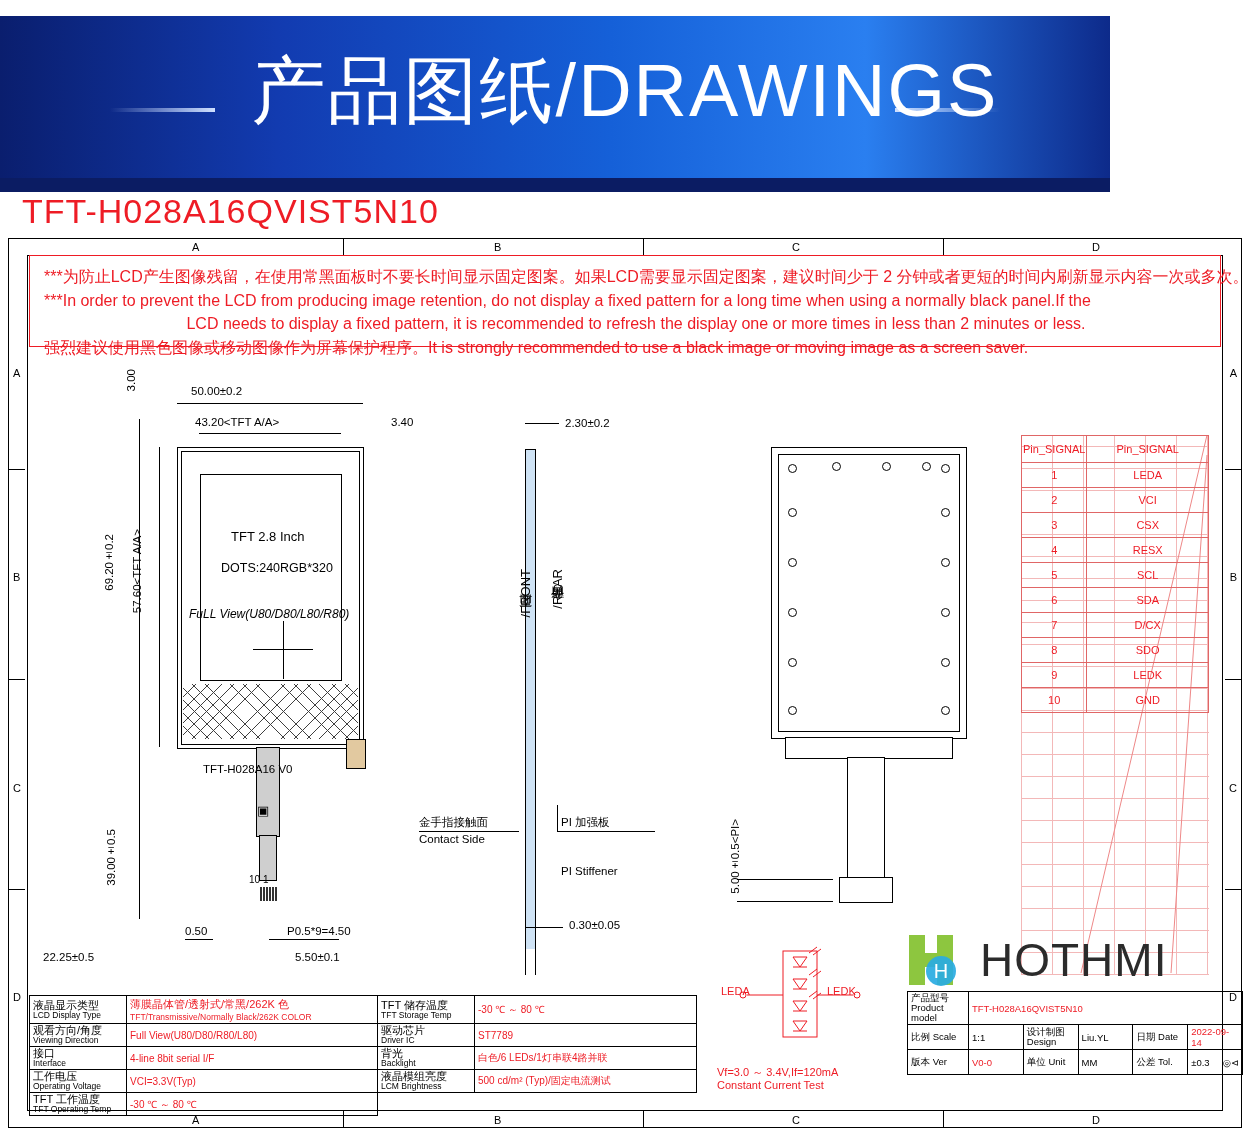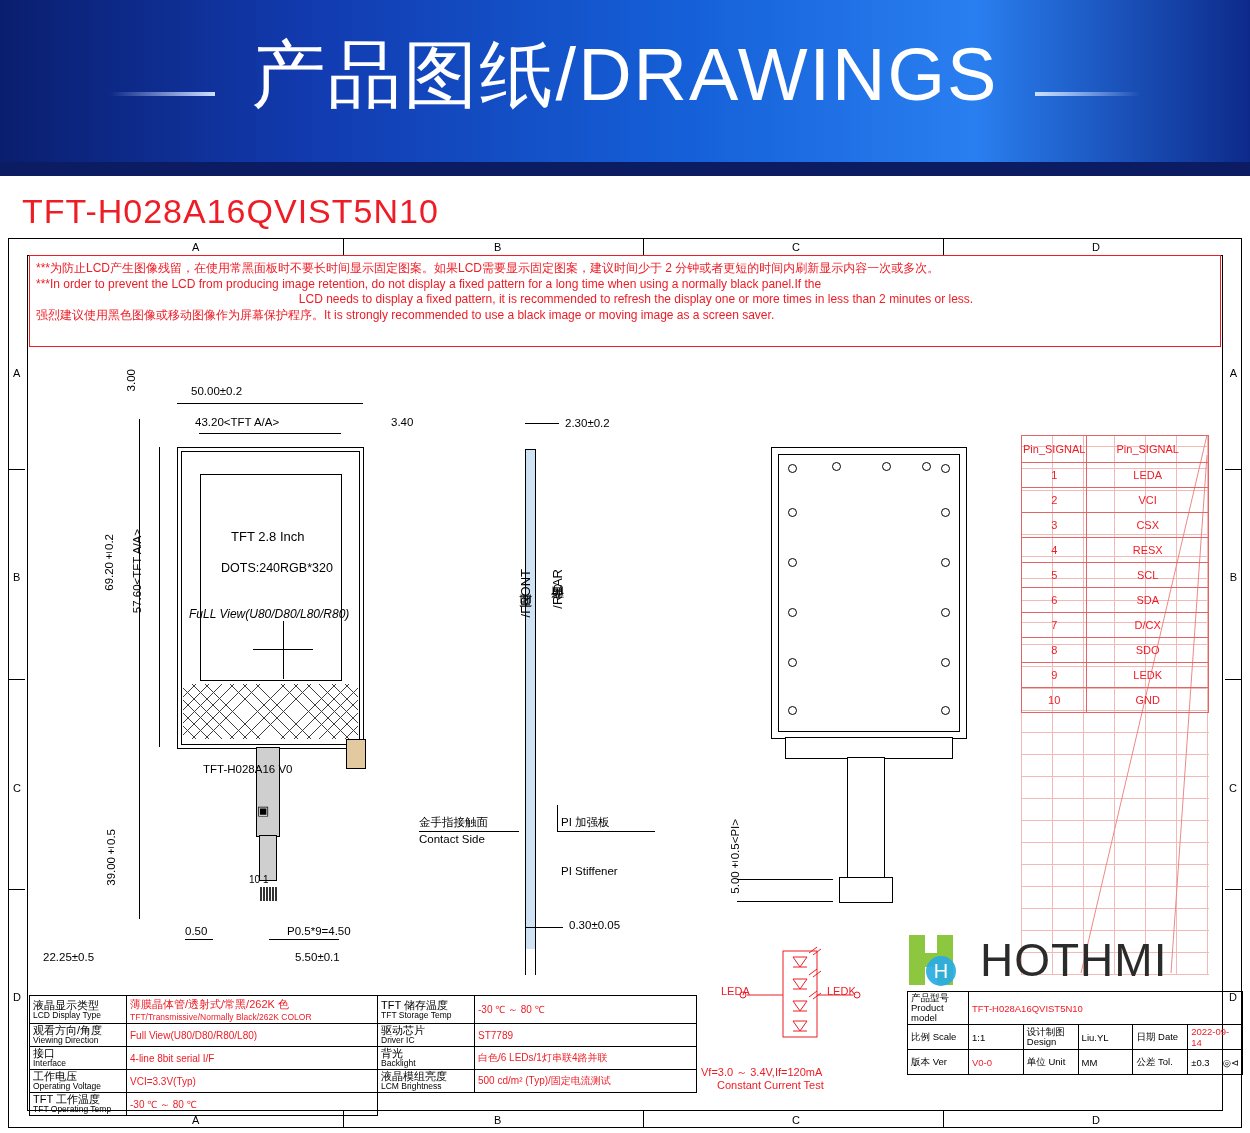--- a/index.html
+++ b/index.html
@@ -1,20 +1,20 @@
 <!DOCTYPE html>
 <html><head>
 <meta charset="utf-8">
 <style>
   html,body{margin:0;padding:0;background:#fff;}
   body{width:1250px;height:1133px;font-family:"Liberation Sans",sans-serif;overflow:hidden;}
   .page{position:relative;width:1250px;height:1133px;background:#fff;}
 
   
-  .banner{position:absolute;left:0;top:0;width:1250px;height:176px;
+  .banner{position:absolute;left:0;top:16px;width:1110px;height:176px;
     background:linear-gradient(90deg,#0a1e6e 0%,#123bb0 25%,#1560d8 55%,#2a7ff0 78%,#0d2a8a 100%);
     overflow:hidden;}
   .banner-title{position:absolute;left:0;top:26px;width:1250px;text-align:center;
     color:#fff;font-size:74px;letter-spacing:2px;font-family:"Liberation Sans",sans-serif;font-weight:400;}
   .banner-rule-l{position:absolute;left:110px;top:92px;width:105px;height:4px;background:linear-gradient(90deg,rgba(255,255,255,0),#cfe0ff);}
   .banner-rule-r{position:absolute;right:110px;top:92px;width:105px;height:4px;background:linear-gradient(270deg,rgba(255,255,255,0),#cfe0ff);}
   .banner-bottom{position:absolute;left:0;bottom:0;width:1250px;height:14px;background:#0b1c63;}
 
   
   .model-no{position:absolute;left:22px;top:192px;color:#ee1c25;font-size:34px;letter-spacing:1px;
@@ -28,21 +28,21 @@
   .zone-t-c{left:783px;top:2px;}   .zone-t-d{left:1083px;top:2px;}
   .zone-b-a{left:183px;bottom:1px;} .zone-b-b{left:485px;bottom:1px;}
   .zone-b-c{left:783px;bottom:1px;} .zone-b-d{left:1083px;bottom:1px;}
   .zone-l-a{left:4px;top:128px;} .zone-l-b{left:4px;top:332px;} .zone-l-c{left:4px;top:543px;} .zone-l-d{left:4px;top:752px;}
   .zone-r-a{right:4px;top:128px;} .zone-r-b{right:4px;top:332px;} .zone-r-c{right:4px;top:543px;} .zone-r-d{right:4px;top:752px;}
   .tick{position:absolute;background:#000;}
   .tick-v{width:1px;height:16px;} .tick-h{height:1px;width:16px;}
 
   
   .note{position:absolute;left:20px;top:16px;width:1190px;height:90px;border:1px solid #ee1c25;background:#fff;}
-  .note p{margin:0;color:#ee1c25;font-size:12px;line-height:15.6px;font-family:"Liberation Sans",sans-serif;padding-left:6px;white-space:nowrap;}
+  .note p{margin:8px;color:#ee1c25;font-size:16px;line-height:15.6px;font-family:"Liberation Sans",sans-serif;padding-left:6px;white-space:nowrap;}
   .note p.l2{padding-left:6px;text-align:center;}
   .note-wrap{padding-top:5px;}
 
   
   .dim{position:absolute;font-size:11.5px;color:#000;white-space:nowrap;font-family:"Liberation Sans",sans-serif;}
   .dim.vert{writing-mode:vertical-rl;transform:rotate(180deg);}
   .lbl{position:absolute;font-size:11.5px;color:#000;white-space:nowrap;}
   .ln{position:absolute;background:#000;}
   .ln-h{height:1px;} .ln-v{width:1px;}
 
@@ -320,21 +320,21 @@
           <line x1="86" y1="10" x2="94" y2="4"></line>
           <line x1="82" y1="30" x2="90" y2="24"></line>
           <line x1="86" y1="32" x2="94" y2="26"></line>
           <line x1="82" y1="52" x2="90" y2="46"></line>
           <line x1="86" y1="54" x2="94" y2="48"></line>
         </g>
       </svg>
     </div>
     <div class="led-txt" style="left:712px;top:746px;">LEDA</div>
     <div class="led-txt" style="left:818px;top:746px;">LEDK</div>
-    <div class="led-txt" style="left:692px;top:826px;text-align:center;">Vf=3.0 ～ 3.4V,If=120mA</div>
+    <div class="led-txt" style="left:708px;top:826px;text-align:center;">Vf=3.0 ～ 3.4V,If=120mA</div>
     <div class="led-txt" style="left:708px;top:840px;">Constant Current Test</div>
 
     <div class="logo-wrap">
       <div class="logo-mark">
         <svg width="58" height="54" viewBox="0 0 58 54">
           <polygon points="2,2 18,2 18,20 30,20 30,2 46,2 46,52 30,52 30,34 18,34 18,52 2,52" fill="#8dc63f"></polygon>
           <circle cx="34" cy="38" r="15" fill="#29abe2" opacity="0.92"></circle>
           <text x="34" y="45" font-size="20" fill="#fff" text-anchor="middle" font-family="Liberation Sans, sans-serif">H</text>
         </svg>
       </div>

